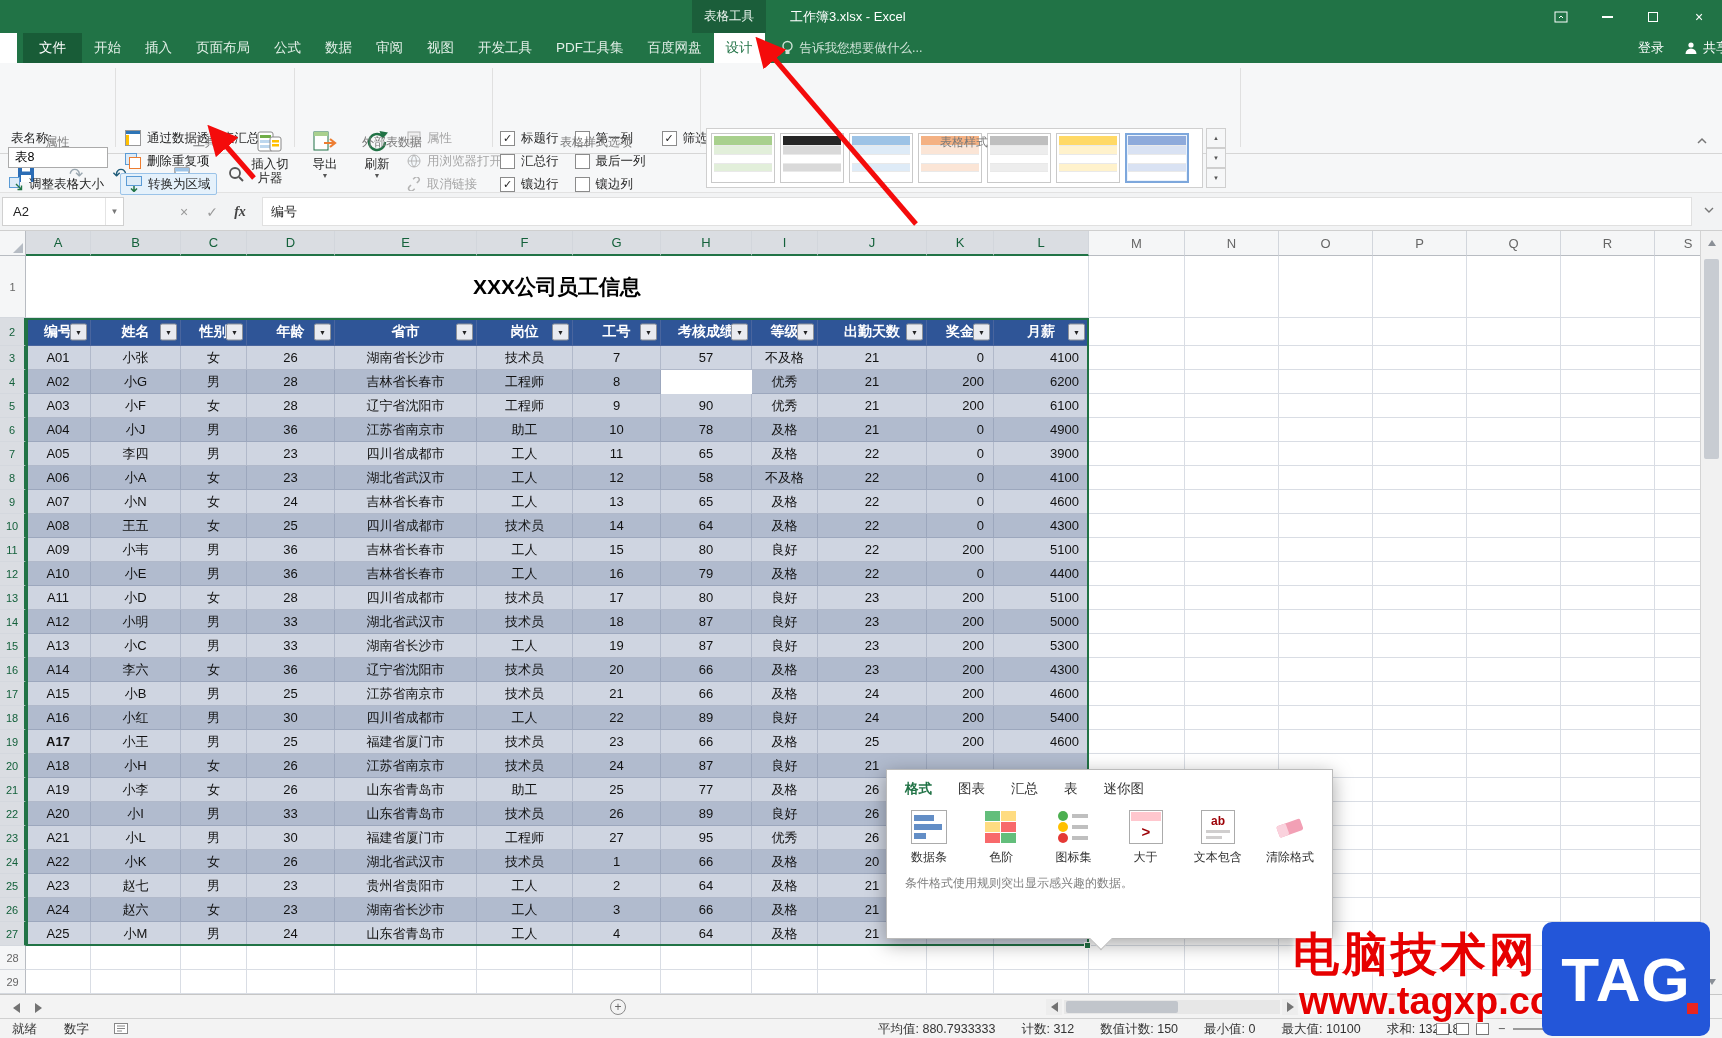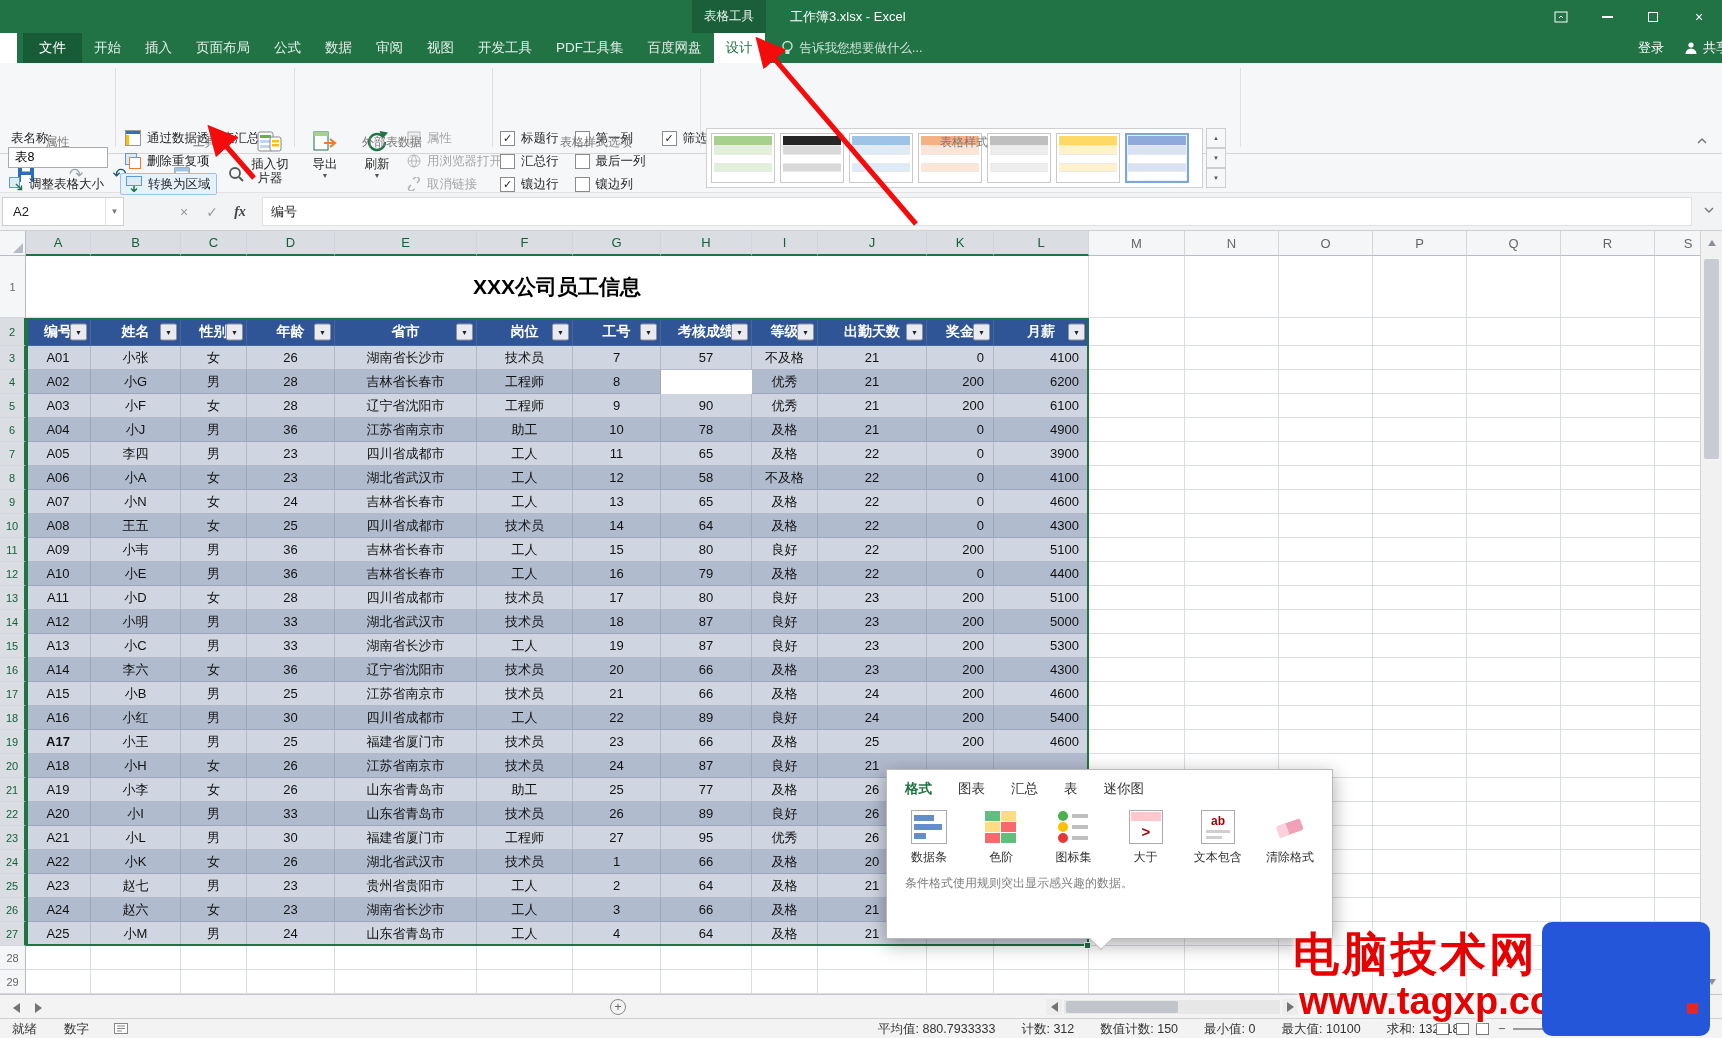--- a/index.html
+++ b/index.html
@@ -1273,20 +1273,21 @@
     <span id="zoom-track">
         <span id="zoom-thumb"></span>
       </span>
     <span>+</span>
   </div>
 </div>
 
 <div id="wm-name">电脑技术网</div>
 <div id="wm-url">www.tagxp.com</div>
 <div id="logo">
+  <span id="logo-text">TAG</span>
   <span id="logo-dot"></span>
 </div>
 
 <svg id="arrows">
   <defs>
     <marker id="ah" markerWidth="6" markerHeight="6" refX="4.6" refY="3" orient="auto">
       <polygon points="0 0, 6 3, 0 6" fill="#F40B0B"></polygon>
     </marker>
   </defs>
   <line x1="916" y1="224" x2="760" y2="42" stroke="#F40B0B" stroke-width="5" marker-end="url(#ah)"></line>

